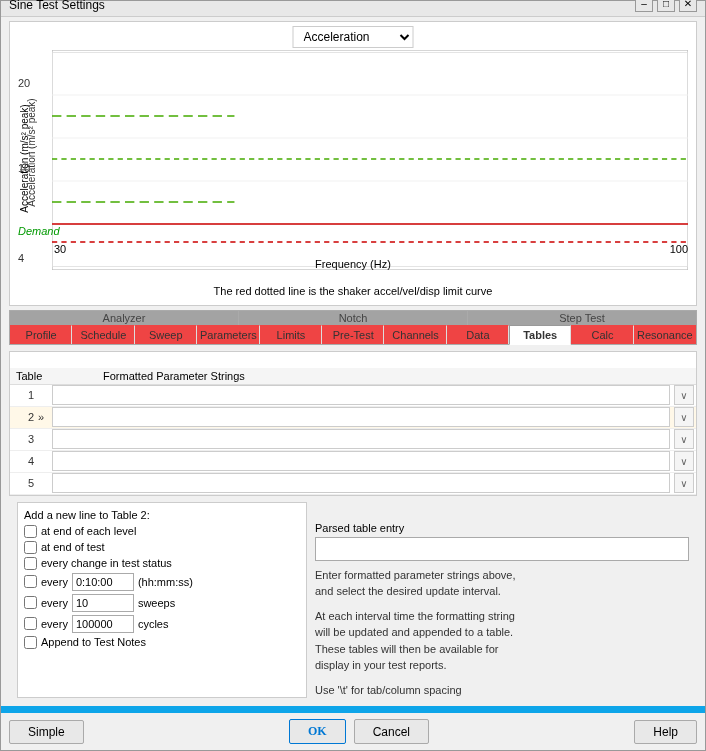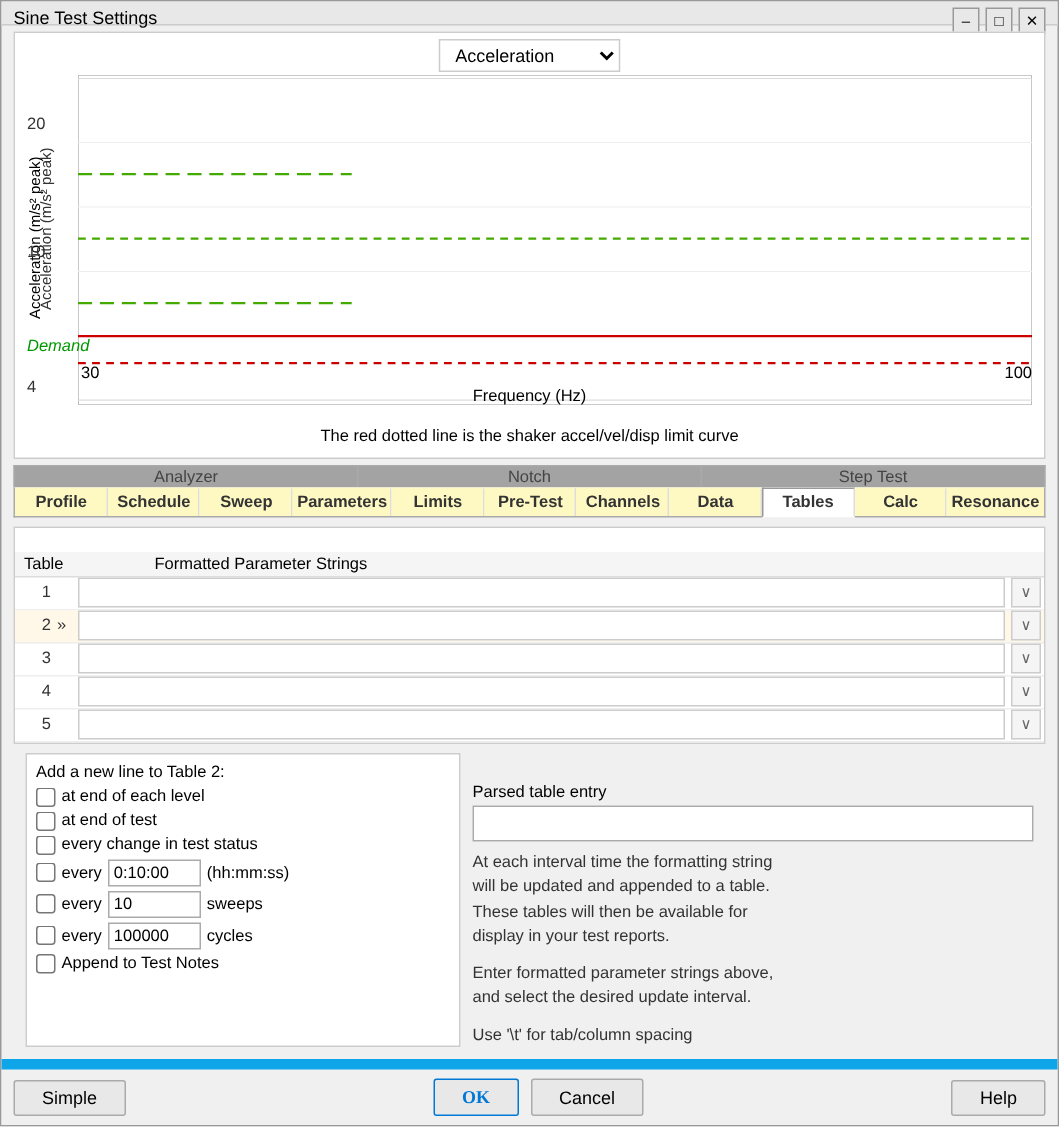--- a/index.html
+++ b/index.html
@@ -17,21 +17,21 @@
       background: #f0f0f0;
       border: 1px solid #999;
       display: flex;
       flex-direction: column;
     }
     .title-bar {
       background: #e8e8e8;
       border-bottom: 1px solid #ccc;
       padding: 4px 8px;
       display: flex;
-      align-items: flex-start;
+      align-items: flex-end;
       justify-content: space-between;
       height: 16px;
     }
     .title-bar-title {
       font-size: 12px;
       font-weight: normal;
     }
     .title-bar-controls {
       display: flex;
       gap: 4px;
@@ -66,23 +66,22 @@
       font-size: 12px;
       border: 1px solid #ccc;
       background: white;
     }
     .tab-item {
       padding: 3px 10px;
       font-size: 11px;
       cursor: pointer;
       border: 1px solid transparent;
       border-bottom: none;
-      background: #fef9c3;
+      background: #ef4444;
       color: #333;
-      font-weight: bold;
     }
     .tab-item.active {
       background: white;
       border: 1px solid #999;
       border-bottom: 1px solid white;
       margin-bottom: -1px;
       position: relative;
       z-index: 1;
     }
     .main-content {
@@ -433,24 +432,24 @@
         <div class="checkbox-row">
           <input type="checkbox" style="">
           <span class="checkbox-label">Append to Test Notes</span>
         </div>
       </div>
 
       <div class="parsed-section">
         <div class="parsed-title">Parsed table entry</div>
         <input type="text" class="parsed-input" value="" style="">
         <div class="parsed-description" style="margin-bottom:8px;">
+          Enter formatted parameter strings above,<br>and select the desired update interval.
+        </div>
+        <div class="parsed-description" style="margin-bottom:8px;">
           At each interval time the formatting string<br>will be updated and appended to a table.<br>These tables will then be available for<br>display in your test reports.
-        </div>
-        <div class="parsed-description" style="margin-bottom:8px;">
-          Enter formatted parameter strings above,<br>and select the desired update interval.
         </div>
         <div class="parsed-description">
           Use '\t' for tab/column spacing
         </div>
       </div>
     </div>
   </div>
 
   <div class="footer-bar">
     <button class="footer-btn">Simple</button>

